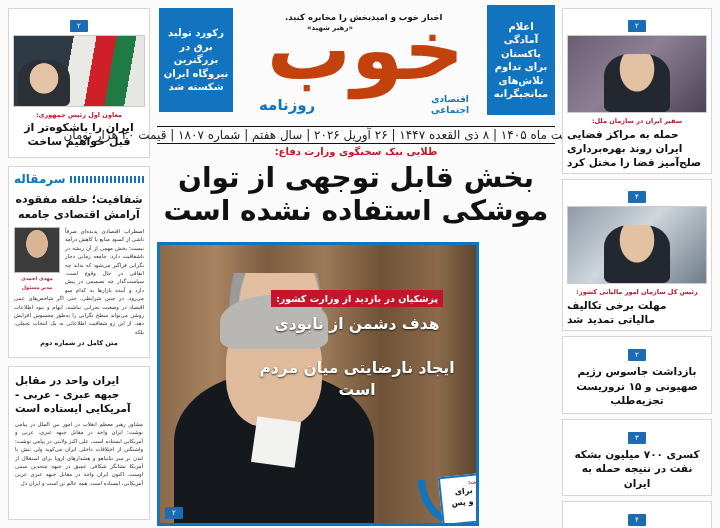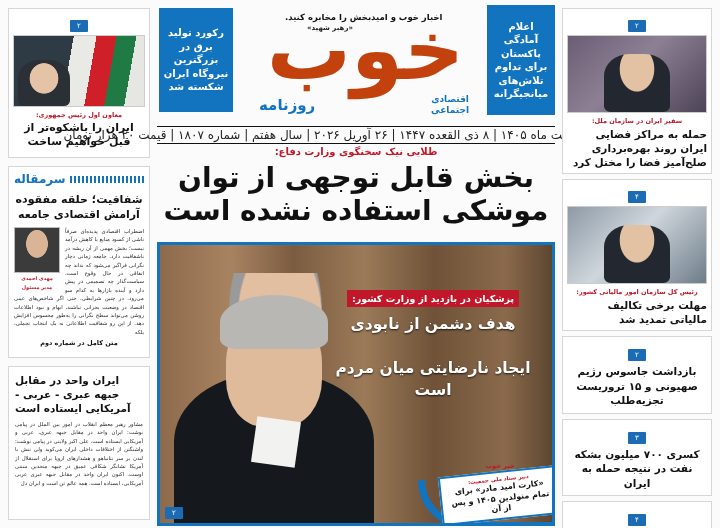--- a/index.html
+++ b/index.html
@@ -71,21 +71,21 @@
      border-top:1px solid #111;border-bottom:1px solid #111;
      display:flex;align-items:center;justify-content:center;}
   .datestrip span{font-size:12px;color:#222;white-space:nowrap;}
 
   
   .lead{position:absolute;left:157px;top:146px;width:398px;text-align:center;}
   .lead .kick{color:#c0172a;font-size:10px;font-weight:bold;margin-bottom:4px;}
   .lead h1{margin:0;font-size:28px;line-height:33px;font-weight:bold;color:#111;}
 
   
-  .mainphoto{position:absolute;left:157px;top:242px;width:398px;height:284px;
+  .mainphoto{position:absolute;left:157px;top:242px;width:322px;height:284px;
      border:3px solid #1273bf;box-sizing:border-box;overflow:hidden;
      background:linear-gradient(90deg,#8d6a4c 0%,#a88361 18%,#7c5c41 34%,#9b7a58 52%,#6f5238 70%,#8a6a4b 88%,#5d4630 100%);}
   .mainphoto .subject{
      position:absolute;left:8px;bottom:0;width:215px;height:250px;
      background:radial-gradient(ellipse at 52% 18%,#e2bfa0 0 26%,rgba(0,0,0,0) 27%),
                 radial-gradient(ellipse at 50% 16%,#9a9a9a 0 30%,rgba(0,0,0,0) 31%);
   }
   .mainphoto .subject:after{content:"";position:absolute;left:6px;bottom:0;width:200px;height:150px;
      background:#15181c;border-radius:46% 46% 0 0;}
   .mainphoto .subject:before{content:"";position:absolute;left:58px;top:36px;width:96px;height:118px;
@@ -134,21 +134,21 @@
   
   .rightcol{position:absolute;left:562px;top:8px;width:150px;}
   .rcard{background:#fff;border:1px solid #d6d6d6;box-sizing:border-box;padding:4px;margin-bottom:5px;}
   .rcard .badgewrap{text-align:center;margin-bottom:3px;}
   .rphoto{width:100%;height:78px;border:1px solid #ccc;box-sizing:border-box;position:relative;overflow:hidden;}
   .rphoto.p1{background:linear-gradient(135deg,#6b5e74 0%,#8d8095 45%,#4d4456 100%);}
   .rphoto.p2{background:linear-gradient(135deg,#8e9aa6 0%,#cfd6dc 45%,#6f7d8a 100%);}
   .rphoto:after{content:"";position:absolute;left:50%;bottom:0;width:66px;height:58px;margin-left:-33px;
      background:radial-gradient(ellipse at 50% 26%,#e3c2a4 0 36%,#232830 38%);border-radius:38% 38% 10% 10%;}
   .rcard .kicker{margin-top:4px;}
-  .rcard .title{font-size:10.5px;font-weight:bold;line-height:14px;text-align:right;color:#111;}
+  .rcard .title{font-size:10.5px;font-weight:bold;line-height:14px;text-align:left;color:#111;}
   .rtext{background:#fff;border:1px solid #d6d6d6;box-sizing:border-box;padding:5px 4px;margin-bottom:5px;text-align:center;}
   .rtext .title{font-size:10.5px;font-weight:bold;line-height:14.5px;color:#111;margin-top:3px;}
 </style>
 </head>
 <body>
 
 <div class="page">
 
   <div class="teaser-tl">
     <div class="badgewrap">

